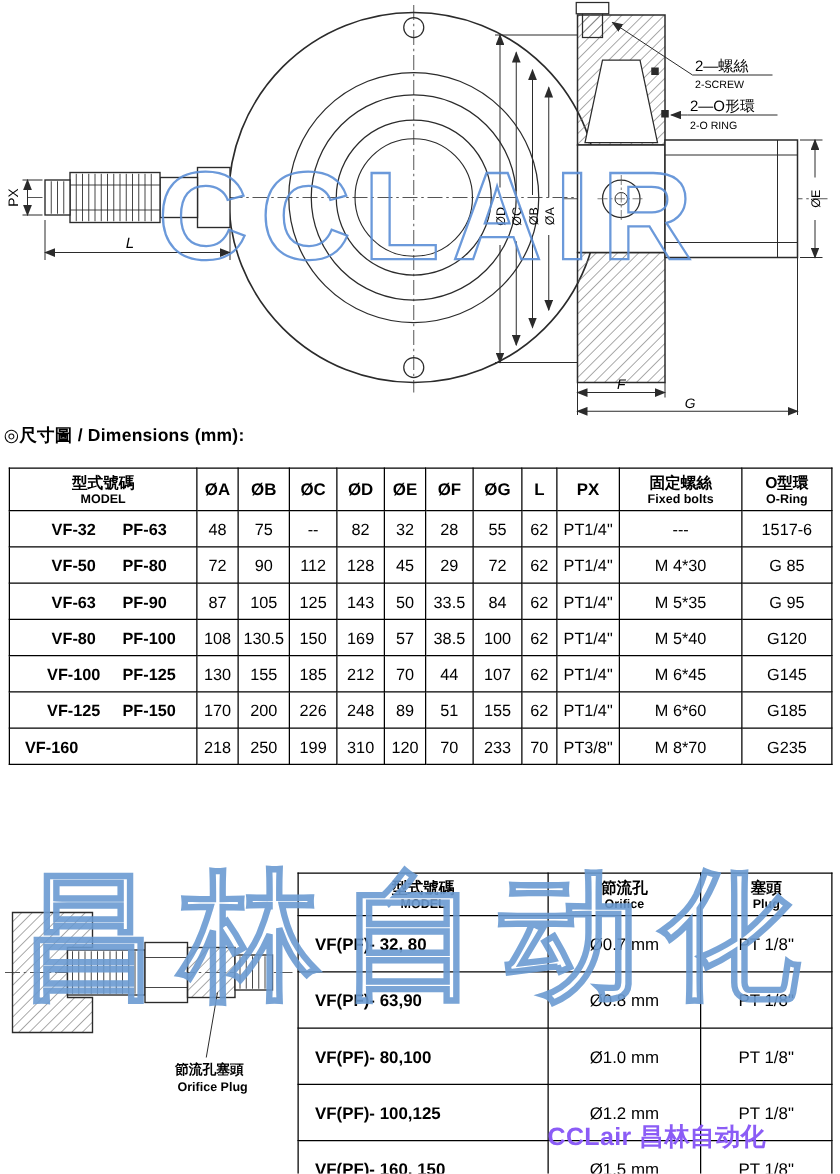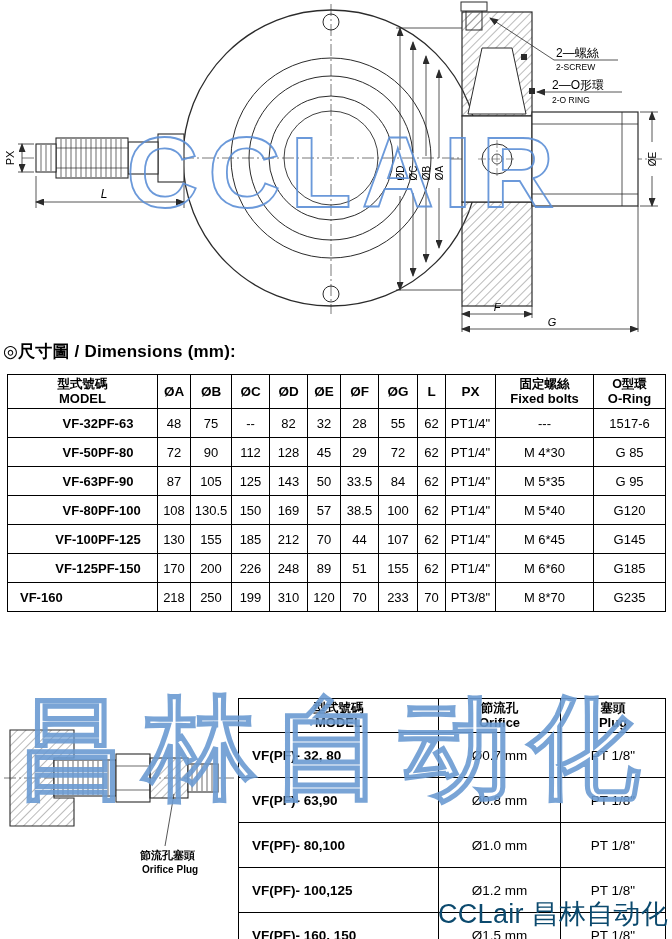--- a/index.html
+++ b/index.html
@@ -1,38 +1,38 @@
 <!DOCTYPE html>
 <html><head>
 <meta charset="utf-8">
 <style>
   html,body{margin:0;padding:0;}
   body{width:672px;height:939px;background:#fff;font-family:"Liberation Sans","DejaVu Sans",sans-serif;color:#111;}
   .page{position:relative;width:672px;height:939px;overflow:hidden;background:#fff;}
   .abs{position:absolute;}
-  .section-title{position:absolute;font-size:17px;font-weight:bold;color:#000;letter-spacing:.2px;z-index:2;}
+  .section-title{position:absolute;font-size:14px;font-weight:bold;color:#000;letter-spacing:.2px;z-index:2;}
   table.data{position:absolute;border-collapse:collapse;table-layout:fixed;z-index:2;}
   table.data th,table.data td{border:1px solid #000;text-align:center;vertical-align:middle;padding:0;color:#000;overflow:hidden;}
   .h-zh{font-size:12.5px;font-weight:bold;line-height:1.2;}
-  .h-en{font-size:13px;font-weight:bold;line-height:1.1;}
+  .h-en{font-size:10px;font-weight:bold;line-height:1.1;}
   .dim-table{left:7px;top:374px;width:658px;}
   .dim-table thead tr{height:34px;}
   .dim-table tbody tr{height:29px;}
   .dim-table th{font-size:13.5px;font-weight:bold;}
   .dim-table td{font-size:13px;}
   .dim-table td:first-child{text-align:left;padding-left:12px;font-weight:bold;white-space:pre;}
   td.split span{display:inline-block;}
-  td.split span:first-child{width:78px;text-align:right;}
+  td.split span:first-child{width:78px;text-align:center;}
   .adp-table{left:238px;top:698px;width:427px;}
   .adp-table thead tr{height:34px;}
   .adp-table tbody tr{height:45px;}
   .adp-table th{font-size:13.5px;font-weight:bold;}
   .adp-table td{font-size:13.5px;}
   .adp-table td:first-child{text-align:left;padding-left:13px;font-weight:bold;white-space:pre;}
-  .corner-logo{position:absolute;left:438px;top:896px;font-size:27px;font-weight:normal;color:#0c4a6e;letter-spacing:.3px;z-index:7;white-space:nowrap;}
+  .corner-logo{position:absolute;left:438px;top:896px;font-size:20px;font-weight:bold;color:#8b5cf6;letter-spacing:.3px;z-index:7;white-space:nowrap;}
   .wm-overlay{z-index:6;pointer-events:none;}
   svg{overflow:visible;}
 </style>
 </head>
 <body>
 
 <div class="page">
 
   <svg class="abs" style="left:0;top:0;z-index:1" width="672" height="342" viewBox="0 0 672 342">
     <defs>

